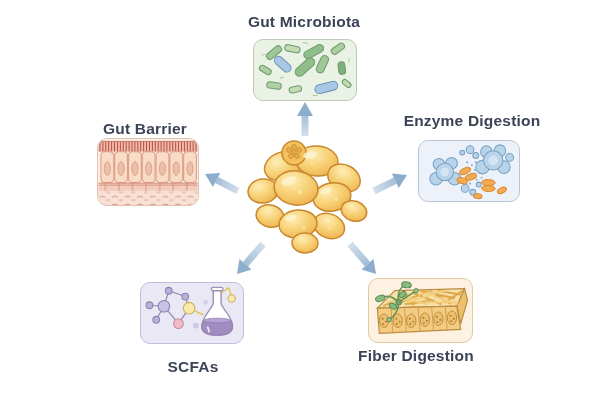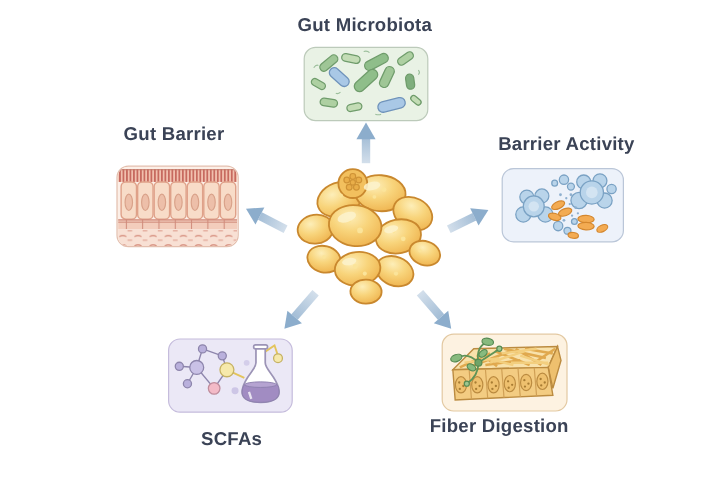--- a/index.html
+++ b/index.html
@@ -16,21 +16,21 @@
     position:absolute;border-radius:10px;border:1px solid;overflow:hidden;
     box-sizing:border-box;
   }
   .card svg{display:block;width:100%;height:100%;}
   .card-microbiota{left:253px;top:39px;width:104px;height:62px;background:#e9f2e5;border-color:#bccaba;}
   .card-barrier{left:97px;top:138px;width:102px;height:68px;background:#fcefe7;border-color:#e3bfae;}
   .card-enzyme{left:418px;top:140px;width:102px;height:62px;background:#edf2fa;border-color:#bac6d8;}
   .card-scfas{left:140px;top:282px;width:104px;height:62px;background:#ebe8f6;border-color:#c5bcdc;}
   .card-fiber{left:368px;top:278px;width:105px;height:65px;background:#fdf2e1;border-color:#e3c9a2;}
   .label-microbiota{left:194px;top:13px;}
-  .label-barrier{left:35px;top:104px;}
+  .label-barrier{left:35px;top:120px;}
   .label-enzyme{left:362px;top:112px;}
   .label-scfas{left:83px;top:358px;}
   .label-fiber{left:306px;top:347px;}
 </style>
 </head>
 <body>
 
 <div class="stage">
 
   <svg class="layer" viewBox="0 0 600 400">
@@ -122,21 +122,21 @@
         <ellipse cx="310" cy="155" rx="7" ry="3.5" transform="rotate(-12 310 155)"></ellipse>
         <ellipse cx="289" cy="181" rx="8" ry="4" transform="rotate(-18 289 181)"></ellipse>
         <ellipse cx="326" cy="191" rx="6" ry="3" transform="rotate(-15 326 191)"></ellipse>
         <ellipse cx="291" cy="218" rx="6" ry="3" transform="rotate(-10 291 218)"></ellipse>
       </g>
     </g>
   </svg>
 
   <div class="node-label label-microbiota">Gut Microbiota</div>
   <div class="node-label label-barrier">Gut Barrier</div>
-  <div class="node-label label-enzyme">Barrier Activity</div>
+  <div class="node-label label-enzyme">Enzyme Digestion</div>
   <div class="node-label label-scfas">SCFAs</div>
   <div class="node-label label-fiber">Fiber Digestion</div>
 
   <div class="card card-microbiota">
     <svg viewBox="0 0 104 62">
       <g stroke="#6f9c6b" stroke-width="1.1">
         <rect x="11" y="9.5" width="18" height="7" rx="3.5" fill="#9fc696" transform="rotate(-40 20 13)"></rect>
         <rect x="31" y="5.8" width="16" height="6.5" rx="3.2" fill="#c3dcb5" transform="rotate(12 39 9)"></rect>
         <rect x="50" y="8" width="22" height="8" rx="4" fill="#8fbe8a" transform="rotate(-28 61 12)"></rect>
         <rect x="78.5" y="5.8" width="15" height="6.5" rx="3.2" fill="#aed0a2" transform="rotate(-35 86 9)"></rect>

